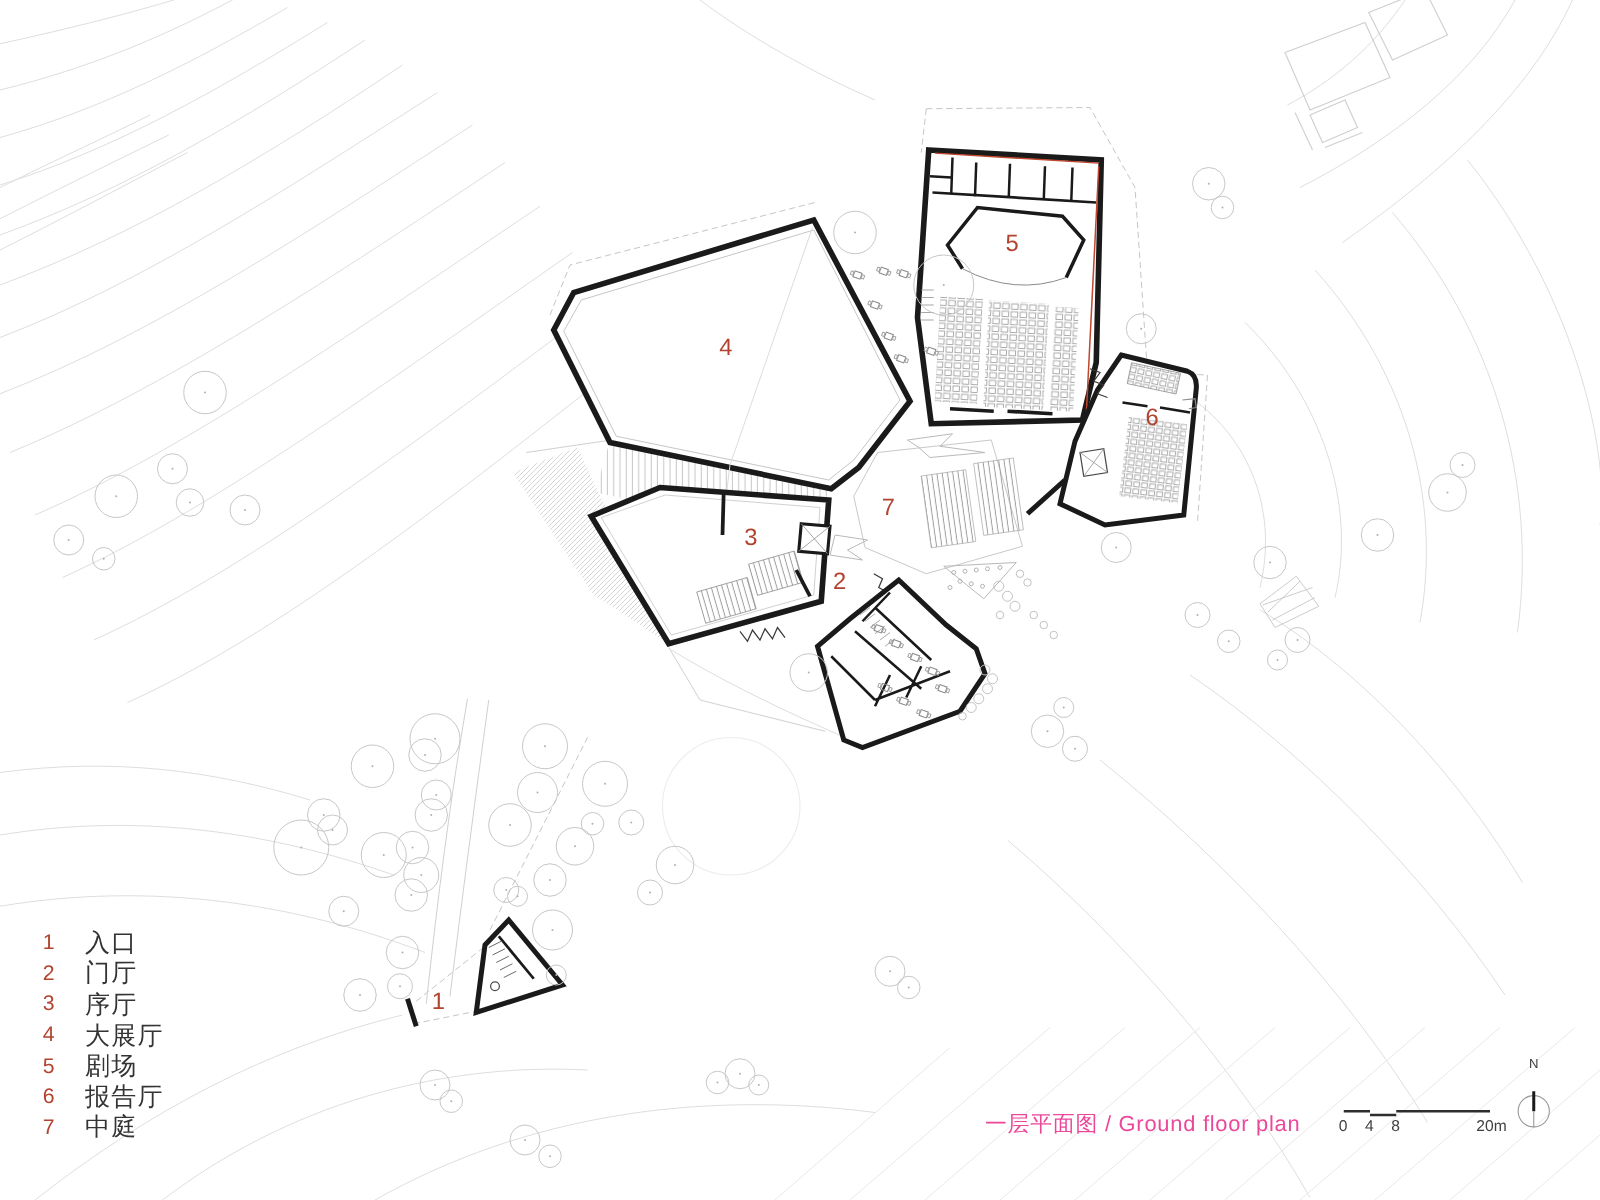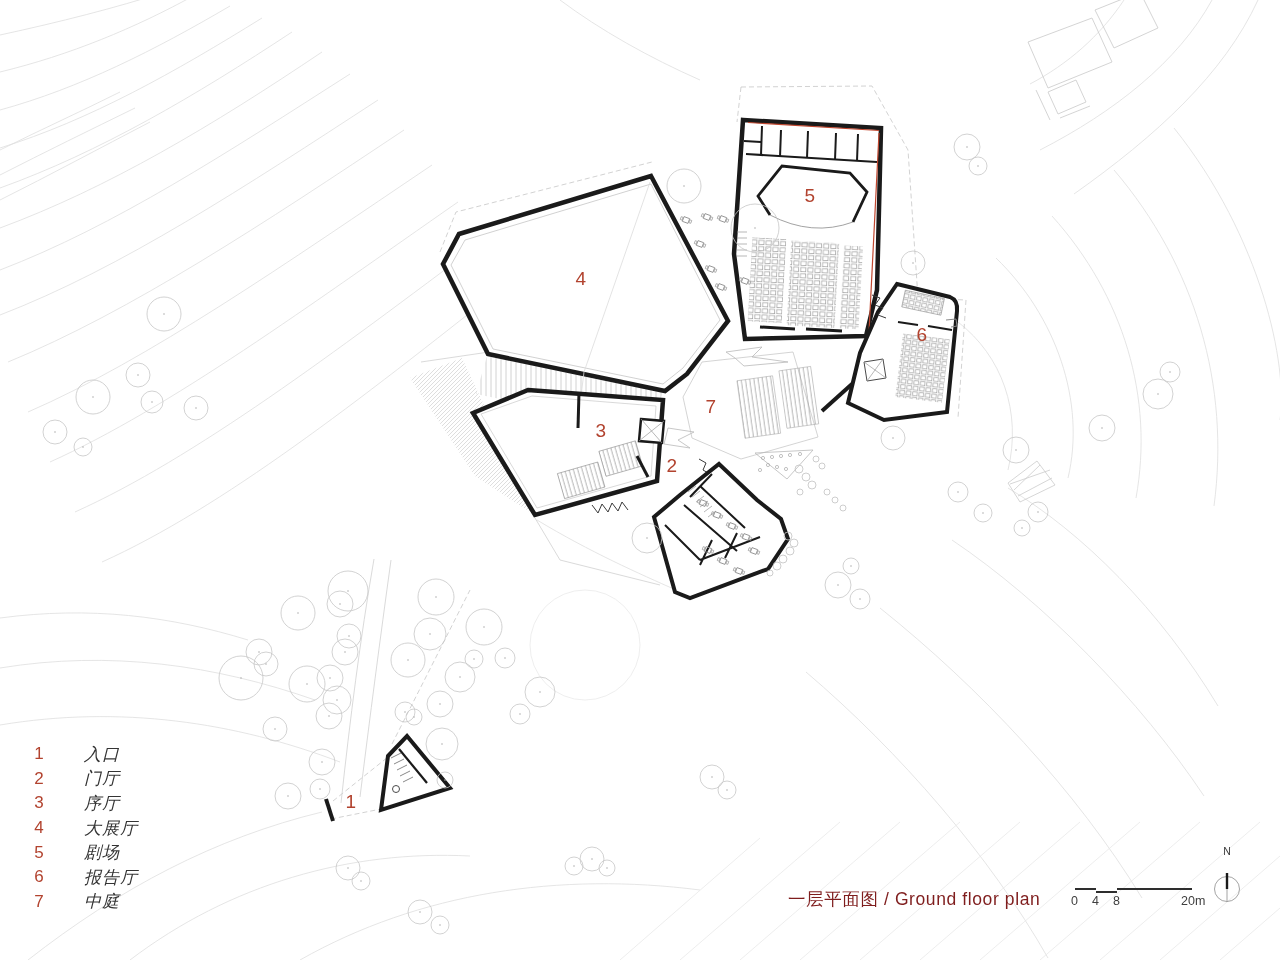--- a/index.html
+++ b/index.html
@@ -4,22 +4,22 @@
 <style>
   html,body{margin:0;padding:0;background:#ffffff;}
   #canvas{position:relative;width:1280px;height:960px;background:#ffffff;overflow:hidden;
           font-family:"Liberation Sans", sans-serif;}
   #plan-svg{position:absolute;left:0;top:0;}
   .marker{position:absolute;transform:translate(-50%,-50%);color:#b2432f;font-size:19px;
           font-weight:500;letter-spacing:.5px;}
   #legend{position:absolute;left:30px;top:742px;}
   .legend-row{display:flex;align-items:center;height:24.6px;}
   .legend-num{width:18px;text-align:center;color:#b2432f;font-size:17px;font-weight:500;}
-  .legend-label{margin-left:36px;color:#343434;font-size:17px;letter-spacing:1px;font-style:italic;}
-  #footer-title{position:absolute;left:788px;top:887px;color:#7f1d1d;font-size:17.5px;
+  .legend-label{margin-left:20px;color:#343434;font-size:20px;letter-spacing:1px;}
+  #footer-title{position:absolute;left:788px;top:887px;color:#ec4899;font-size:17.5px;
           letter-spacing:.6px;}
   #scalebar{position:absolute;left:1068px;top:880px;width:132px;height:32px;}
   .sb-seg{position:absolute;background:#2e2e2e;height:2px;}
   .sb-label{position:absolute;top:14px;color:#3f3f3f;font-size:12.5px;}
   #north{position:absolute;left:1204px;top:845px;width:46px;height:62px;}
   #north .n-label{position:absolute;left:50%;top:0;transform:translateX(-50%);
           font-size:10.5px;color:#3a3a3a;}
 </style>
 </head>
 <body>

